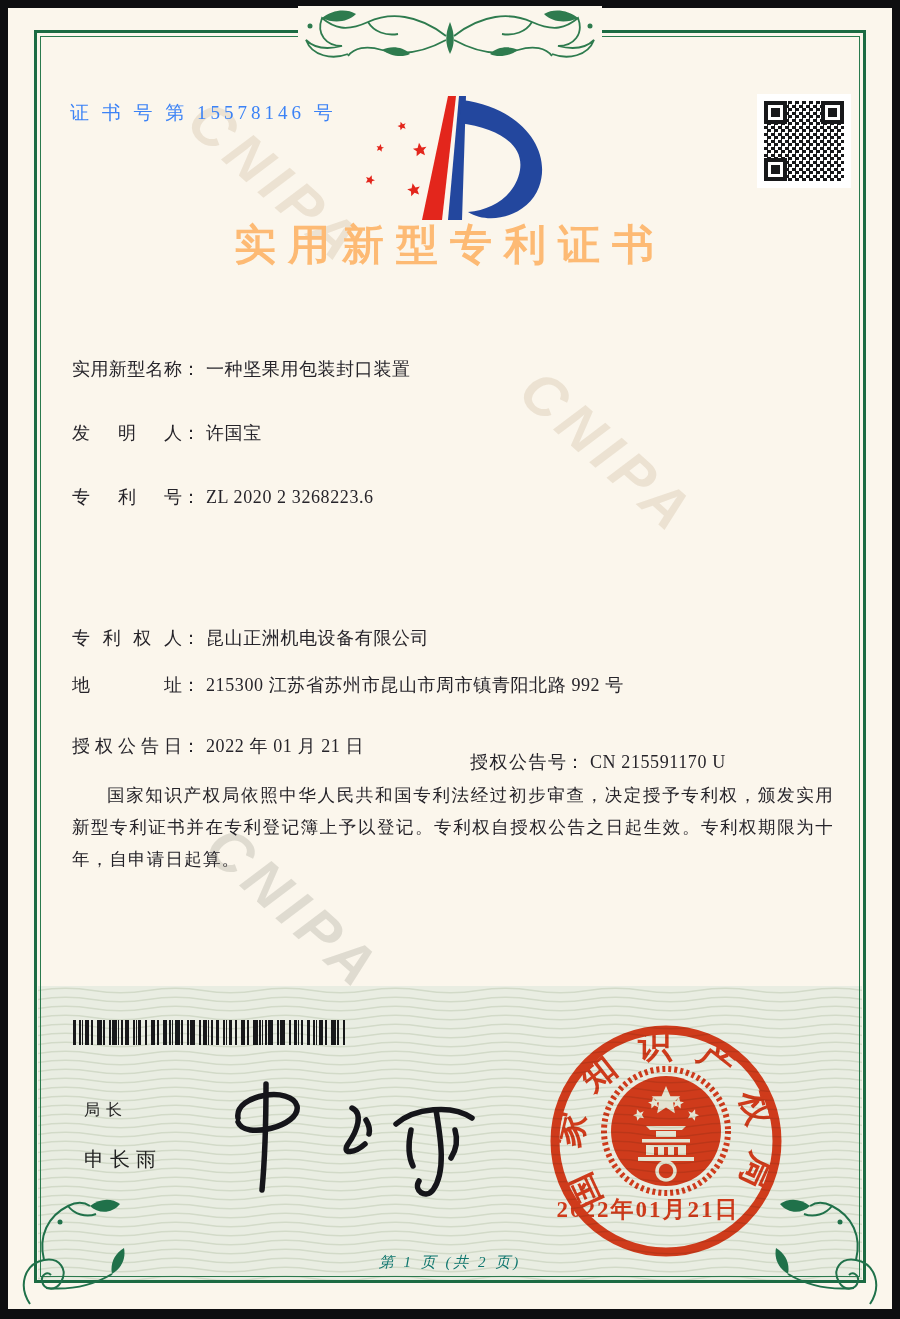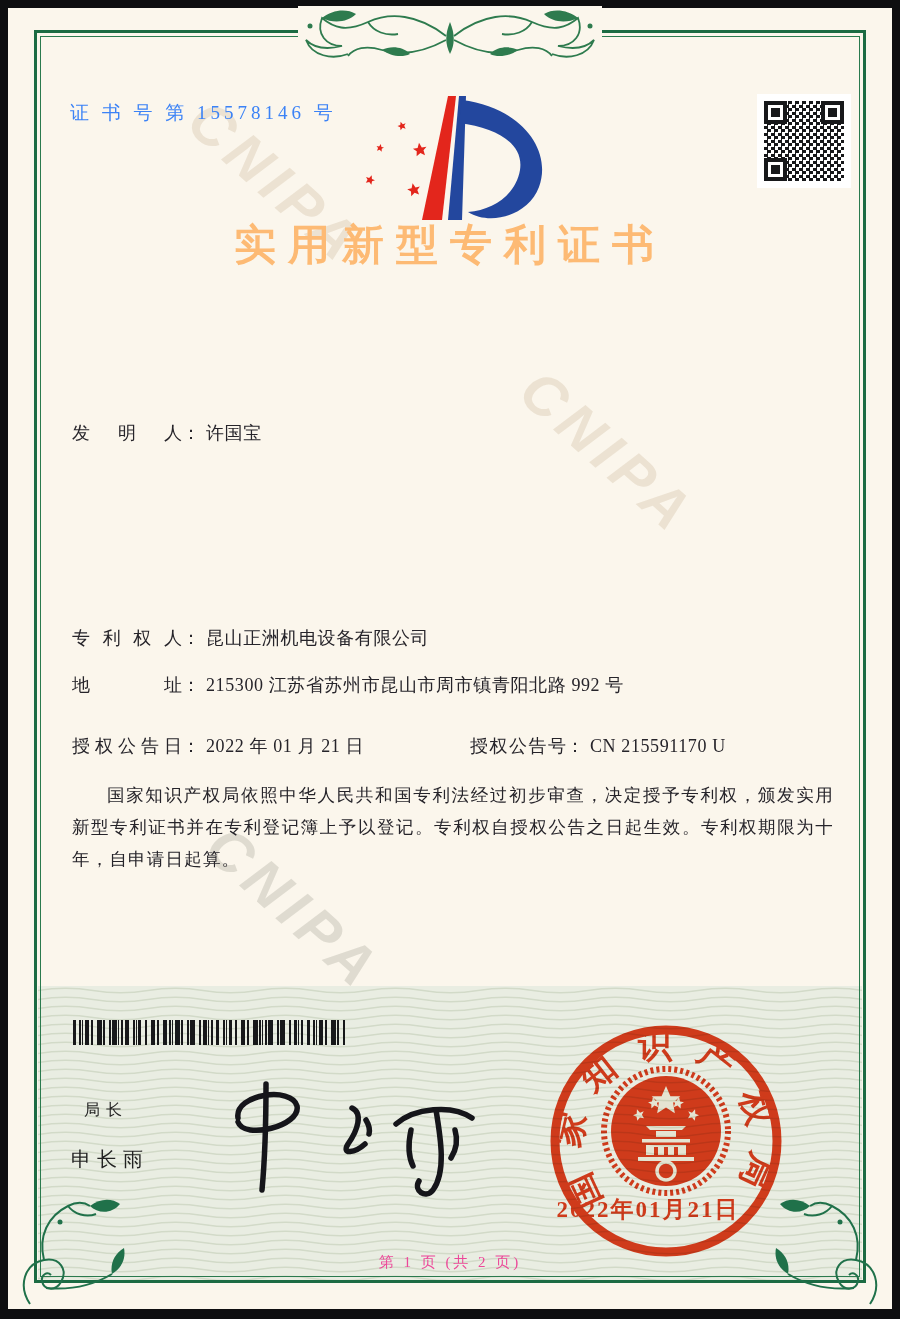--- a/index.html
+++ b/index.html
@@ -25,44 +25,44 @@
   .qf{position:absolute;width:15px;height:15px;border:4px solid #17181a;background:#fff;}
   .qf::after{content:"";position:absolute;inset:3px;background:#17181a;}
   .qf.tl{left:7px;top:7px;} .qf.tr{right:7px;top:7px;} .qf.bl{left:7px;bottom:7px;}
   .title{position:absolute;left:0;top:217px;width:100%;text-align:center;
          font-size:42px;font-weight:700;letter-spacing:12px;color:#fdba74;}
   
   .frow{position:absolute;left:72px;font-size:18px;color:#26242a;white-space:nowrap;}
   .flabel{display:inline-block;width:110px;text-align:justify;text-align-last:justify;color:#26242a;}
   .fcolon{display:inline-block;margin-right:6px;}
   .fvalue{letter-spacing:0.6px;}
-  .grant2{position:absolute;left:398px;top:0;}
+  .grant2{position:absolute;left:398px;top:16px;}
   .grant2 .flabel{width:96px;}
   
   .body-text{position:absolute;left:72px;top:779px;width:762px;font-size:17.5px;
              line-height:32px;letter-spacing:1.2px;color:#26242a;text-align:justify;}
   .body-text p{margin:0;text-indent:2em;}
   
   .barcode{position:absolute;left:73px;top:1020px;width:273px;height:25px;
     background-image:
       repeating-linear-gradient(90deg,#17181a 0 2px,rgba(0,0,0,0) 2px 6px),
       repeating-linear-gradient(90deg,#17181a 0 3px,rgba(0,0,0,0) 3px 13px),
       repeating-linear-gradient(90deg,#17181a 0 1px,rgba(0,0,0,0) 1px 9px);}
   
   .sig-title{position:absolute;left:84px;top:1100px;font-size:16px;letter-spacing:6px;
              color:#222;font-family:"Liberation Sans","DejaVu Sans",sans-serif;}
-  .sig-name{position:absolute;left:71px;top:1146px;font-size:20px;letter-spacing:6px;
+  .sig-name{position:absolute;left:84px;top:1146px;font-size:20px;letter-spacing:6px;
             color:#222;font-family:"Liberation Sans","DejaVu Sans",sans-serif;}
   .sig-hand{position:absolute;left:200px;top:1078px;}
   
   .seal{position:absolute;left:536px;top:1011px;mix-blend-mode:multiply;opacity:0.94;}
   .seal text{font-family:"Liberation Serif","DejaVu Serif",serif;}
   
   .footer{position:absolute;left:0;top:1253px;width:100%;text-align:center;
-          font-size:15px;letter-spacing:3px;color:#ec4899;}
+          font-size:15px;letter-spacing:3px;color:#0f766e;font-style:italic;}
   .corner{position:absolute;}
   .corner.right{transform:scale(-1,1);}
 </style>
 </head>
 <body>
 
 <div class="stage">
 
   <svg width="0" height="0" style="position:absolute">
     <defs>
@@ -135,22 +135,28 @@
 
   <div class="qr">
     <div class="qr-body"></div>
     <div class="qf tl"></div>
     <div class="qf tr"></div>
     <div class="qf bl"></div>
   </div>
 
   <div class="title">实用新型专利证书</div>
 
+  <div class="frow" style="top:357px;">
+    <span class="flabel">实用新型名称</span><span class="fcolon">：</span><span class="fvalue">一种坚果用包装封口装置</span>
+  </div>
   <div class="frow" style="top:421px;">
     <span class="flabel">发明人</span><span class="fcolon">：</span><span class="fvalue">许国宝</span>
+  </div>
+  <div class="frow" style="top:485px;">
+    <span class="flabel">专利号</span><span class="fcolon">：</span><span class="fvalue">ZL 2020 2 3268223.6</span>
   </div>
   <div class="frow" style="top:610px;margin-top:16px;">
     <span class="flabel">专利权人</span><span class="fcolon">：</span><span class="fvalue">昆山正洲机电设备有限公司</span>
   </div>
   <div class="frow" style="top:673px;">
     <span class="flabel">地址</span><span class="fcolon">：</span><span class="fvalue">215300 江苏省苏州市昆山市周市镇青阳北路 992 号</span>
   </div>
   <div class="frow" style="top:734px;width:762px;">
     <span class="flabel">授权公告日</span><span class="fcolon">：</span><span class="fvalue">2022 年 01 月 21 日</span>
     <span class="grant2">

